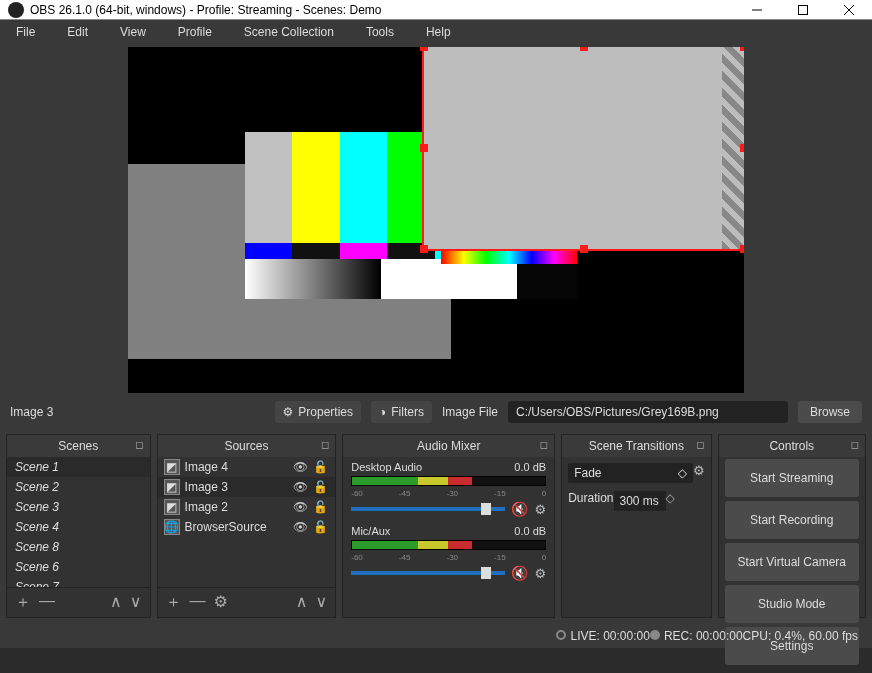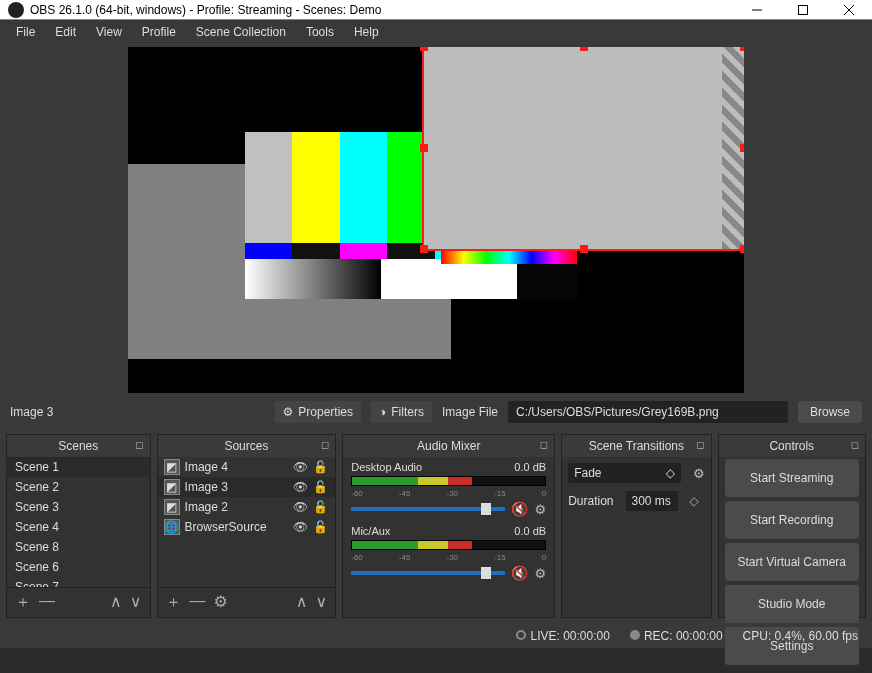--- a/index.html
+++ b/index.html
@@ -2,21 +2,21 @@
 <html><head>
 <meta charset="utf-8">
 <style>
 * { box-sizing: border-box; margin: 0; padding: 0; font-family: "Segoe UI", Arial, sans-serif; }
 body { background: #2b2b2b; width: 872px; height: 673px; overflow: hidden; }
 .titlebar { background: #fff; height: 20px; display: flex; align-items: center; padding: 0 0 0 8px; border-bottom: 1px solid #888; }
 .titlebar .logo { width: 16px; height: 16px; border-radius: 8px; background: #222; margin-right: 6px; }
 .titlebar .title { font-size: 12px; color: #000; flex: 1; }
 .titlebar .wbtns { display: flex; }
 .titlebar .wbtn { width: 46px; height: 30px; display: flex; align-items: center; justify-content: center; }
-.menubar { background: #393939; height: 24px; display: flex; align-items: center; padding: 0 6px; gap: 0; }
+.menubar { background: #393939; height: 24px; display: flex; align-items: center; padding: 0 6px; gap: 12px; }
 .menubar .mitem { color: #ddd; font-size: 12px; padding: 4px 10px; }
 .preview { background: #393939; height: 352px; display: flex; align-items: center; justify-content: center; position: relative; }
 .canvas { width: 616px; height: 346px; background: #000; position: relative; overflow: hidden; }
 .greyA { position: absolute; left: 0; top: 117px; width: 117px; height: 195px; background: #808080; }
 .greyB { position: absolute; left: 117px; top: 252px; width: 206px; height: 60px; background: #808080; }
 .smpte { position: absolute; left: 117px; top: 85px; width: 332px; height: 167px; }
 .smpte .barsTop { display:flex; height: 111px; }
 .smpte .barsTop div { flex:1; }
 .smpte .barsMid { display:flex; height: 16px; }
 .smpte .barsMid div { flex:1; }
@@ -34,44 +34,44 @@
 .panels { display:flex; gap:6px; padding:6px; background:#393939; height:196px; }
 .panel { background:#323232; display:flex; flex-direction:column; border:1px solid #222; }
 .panel .phdr { background:#3a3a3a; color:#ddd; font-size:12px; text-align:center; padding:4px; position:relative; }
 .panel .phdr .pop { position:absolute; right:6px; top:4px; color:#aaa; font-size:10px; }
 .scenes { width:148px; }
 .sources { width:184px; }
 .mixer { width:218px; }
 .trans { width:154px; }
 .controls { width:152px; }
 .list { flex:1; overflow:hidden; }
-.list .litem { color:#ddd; font-size:12px; padding:3px 8px; }
+.list .litem { color:#ddd; font-size:12px; padding:3px 8px;font-style:italic; }
 .list .litem.sel { background:#2a2a2a; }
 .srcRow { display:flex; align-items:center; gap:5px; padding:2px 6px; color:#ddd; font-size:12px; }
 .srcRow .ico { width:16px; height:16px; background:#555; border:1px solid #888; display:flex; align-items:center; justify-content:center; }
 .srcRow .name { flex:1; }
 .srcRow .eye,.srcRow .lock{ width:16px; text-align:center; color:#ccc; font-size:12px; }
 .panelFooter { display:flex; gap:8px; padding:4px 8px; color:#aaa; font-size:16px; border-top:1px solid #222; }
 .panelFooter span { cursor: default; }
 .mixBlock { padding:4px 8px; color:#ddd; font-size:11px; }
 .mixHdr { display:flex; justify-content:space-between; }
 .meter { height:10px; background:#111; margin:3px 0; position:relative; border:1px solid #000; }
 .meter .fill { position:absolute; left:0; top:0; bottom:0; width:62%; background:linear-gradient(90deg,#2c9b2c 0 55%,#c9c92c 55% 80%,#c92c2c 80% 100%); }
 .meterTicks { color:#888; font-size:8px; display:flex; justify-content:space-between; }
 .sliderRow { display:flex; align-items:center; gap:6px; margin-top:3px; }
 .slider { flex:1; height:4px; background:#1f6fbf; position:relative; }
 .slider .knob { position:absolute; right:14px; top:-4px; width:10px; height:12px; background:#ddd; }
 .mute { color:#cc3a3a; font-size:14px; }
 .gearS { color:#bbb; font-size:13px; }
 .transBody { padding:6px; color:#ddd; font-size:12px; display:flex; flex-direction:column; gap:8px; }
-.transRow { display:flex; align-items:center; gap:12px; }
+.transRow { display:flex; gap:0; }
 .transSel { background:#222; flex:1; padding:3px 6px; border-radius:2px; display:flex; justify-content:space-between; }
 .durIn { background:#222; width:52px; padding:3px 6px; color:#ddd; border:none; font-size:12px; }
 .ctrlBtn { background:#4b4b4b; color:#ddd; font-size:12px; text-align:center; padding:12px 0; margin:2px 6px; border-radius:3px; }
-.statusbar { background:#393939; height:24px; display:flex; align-items:center; justify-content:flex-end; gap:20px; padding:0 14px; color:#ddd; font-size:12px; }
+.statusbar { background:#393939; height:24px; display:flex; align-items:center; justify-content:flex-end; padding:0 14px; color:#ddd; font-size:12px; }
 .live-ico{ width:10px;height:10px;border:2px solid #888;border-radius:50%; display:inline-block; margin-right:4px;}
 .rec-ico{ width:10px;height:10px;background:#888;border-radius:50%; display:inline-block;margin-right:4px;}
 svg { display:block; }
 </style>
 </head>
 <body>
 
 <div class="titlebar">
   <div class="logo"></div>
   <div class="title">OBS 26.1.0 (64-bit, windows) - Profile: Streaming - Scenes: Demo</div>

